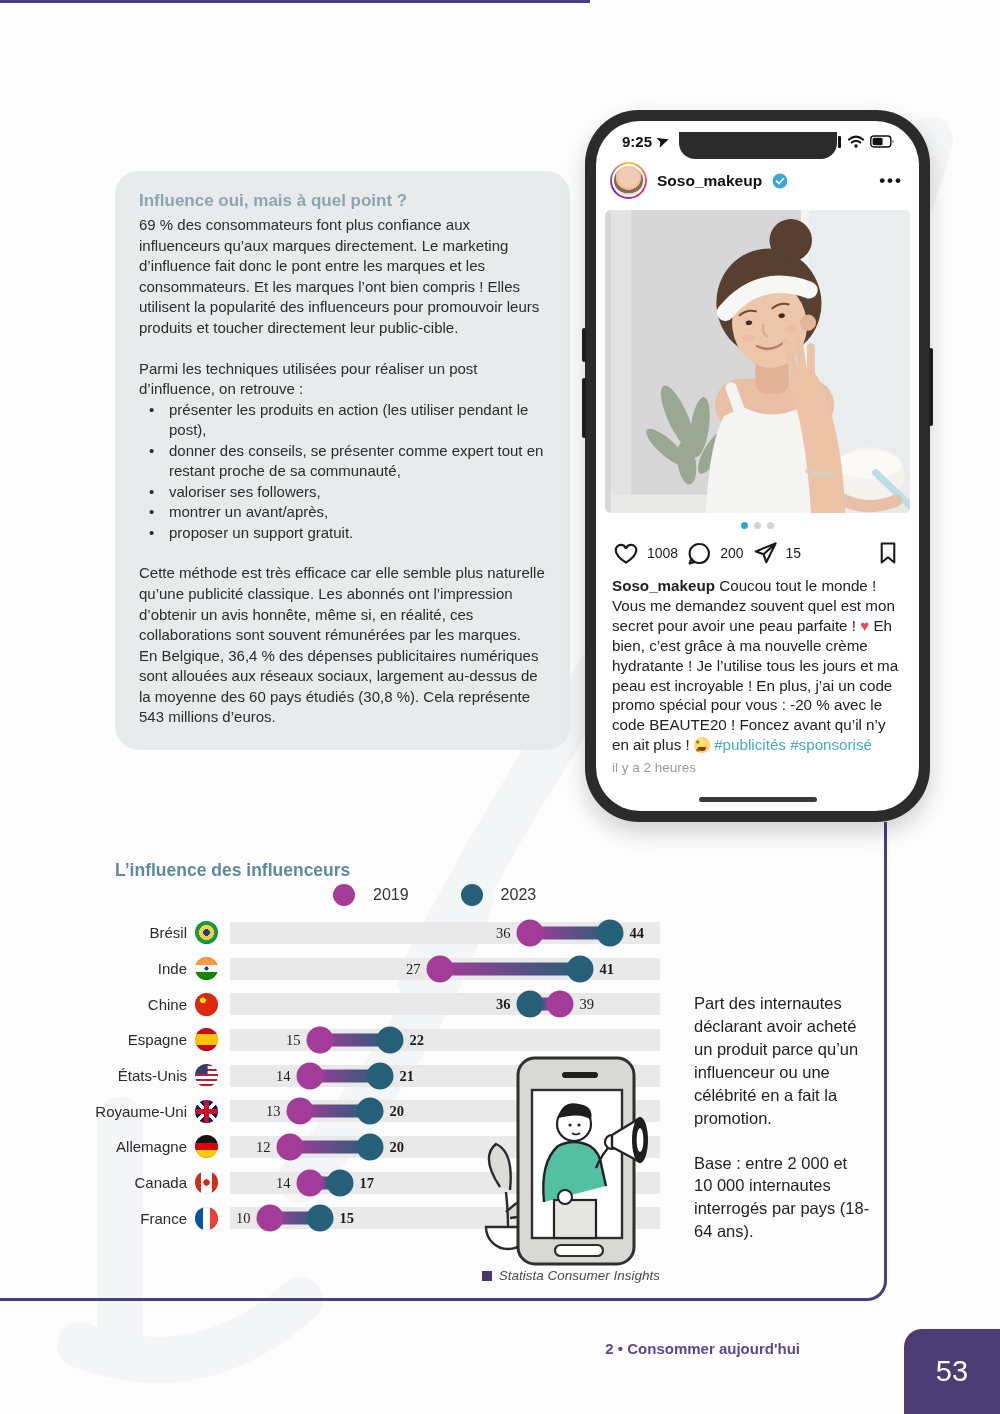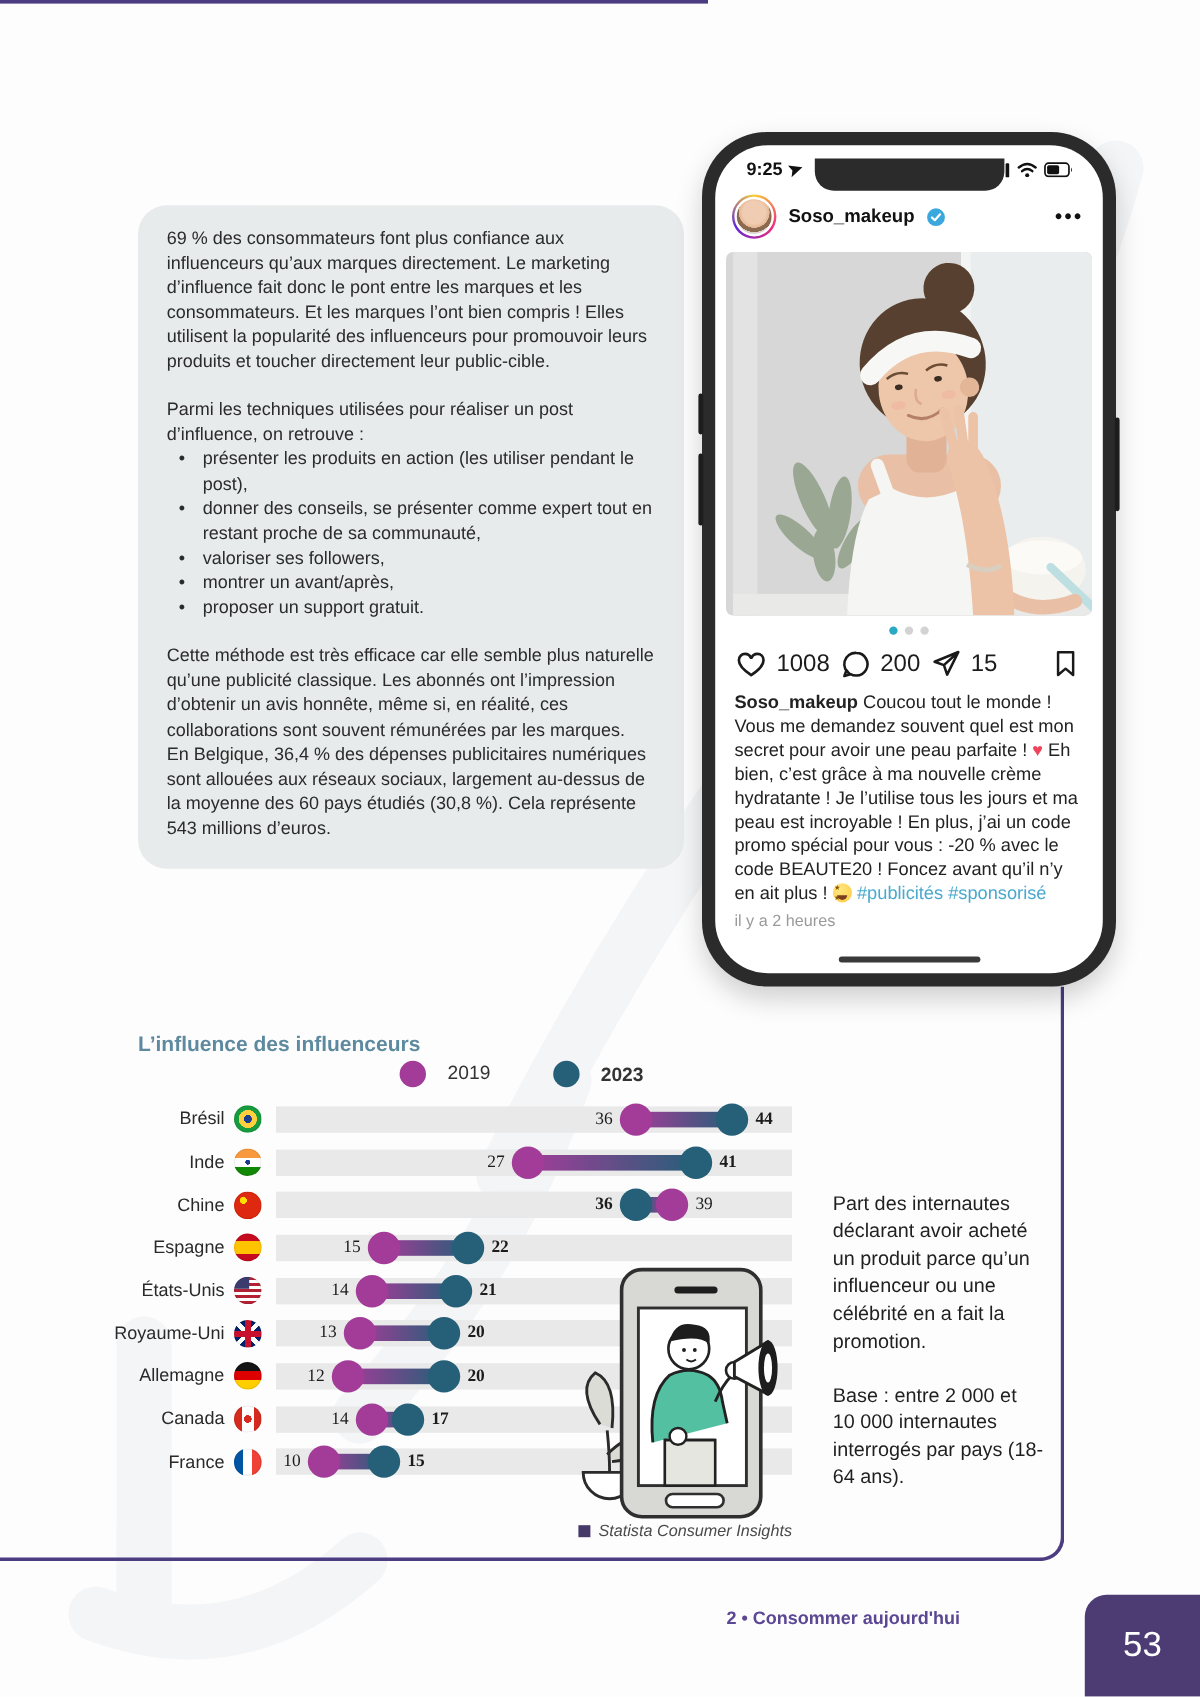--- a/index.html
+++ b/index.html
@@ -50,21 +50,21 @@
 
   .photo{margin:2px 9px 0 9px;height:303px;border-radius:6px;overflow:hidden;background:#d6d7d6;}
   .photo svg{display:block;}
 
   .dots-row{display:flex;justify-content:center;gap:6px;margin:9px 0 4px 0;}
   .dot{width:7px;height:7px;border-radius:50%;background:#d3d3d3;}
   .dot.active{background:#29a9c4;}
 
   .actions-row{display:flex;align-items:center;gap:8px;padding:6px 18px 4px 16px;}
   .action-group{display:flex;align-items:center;gap:7px;}
-  .count{font-size:20px;color:#1c1c1c;}
+  .count{font-size:14px;color:#1c1c1c;}
   .bookmark{margin-left:auto;}
 
   .caption{padding:5px 16px 0 16px;font-size:15.2px;line-height:1.31;color:#222;}
   .cap-user{font-weight:bold;}
   .hashtags{color:#49a9cd;}
   .timestamp{padding:5px 16px;font-size:13.5px;color:#9a9a9a;}
   .home-bar{position:absolute;bottom:9px;left:50%;transform:translateX(-50%);
             width:118px;height:5px;border-radius:3px;background:#3a3a3a;}
 
   
@@ -134,20 +134,21 @@
       <path d="M120 1350 L120 1120 M80 1345 Q200 1390 300 1300"></path>
       <path d="M420 980 Q560 700 780 430 Q880 320 930 140"></path>
       <path d="M300 1180 Q420 1050 470 900"></path>
     </g>
   </svg>
 
   <div class="top-rule"></div>
   <div class="frame-border"></div>
 
   <div class="info-box">
+    <h3>Influence oui, mais à quel point ?</h3>
     <p>69 % des consommateurs font plus confiance aux influenceurs qu’aux marques directement. Le marketing d’influence fait donc le pont entre les marques et les consommateurs. Et les marques l’ont bien compris ! Elles utilisent la popularité des influenceurs pour promouvoir leurs produits et toucher directement leur public-cible.</p>
     <div class="gap"></div>
     <p>Parmi les techniques utilisées pour réaliser un post d’influence, on retrouve :</p>
     <ul>
       <li>présenter les produits en action (les utiliser pendant le post),</li>
       <li>donner des conseils, se présenter comme expert tout en restant proche de sa communauté,</li>
       <li>valoriser ses followers,</li>
       <li>montrer un avant/après,</li>
       <li>proposer un support gratuit.</li>
     </ul>
@@ -296,21 +297,21 @@
       <div class="home-bar"></div>
     </div>
   </div>
 
   <div class="chart-title">L’influence des influenceurs</div>
   <div class="legend">
     <div class="legend-item">
       <span class="legend-dot" style="background:#a23c98;"></span>
       <span>2019</span>
     </div>
-    <div class="legend-item" style="font-weight:bold;align-items:flex-end;">
+    <div class="legend-item" style="font-weight:normal;">
       <span class="legend-dot" style="background:#265f78;"></span>
       <span>2023</span>
     </div>
   </div>
   <div class="chart-rows">
       <div class="chart-row">
         <div class="country-label">Brésil</div>
         <div class="flag flag-br"></div>
         <div class="stripe">
           <div class="conn" style="left: 300px; width: 80px; background: linear-gradient(90deg, rgb(162, 60, 152), rgb(38, 95, 120));"></div>

